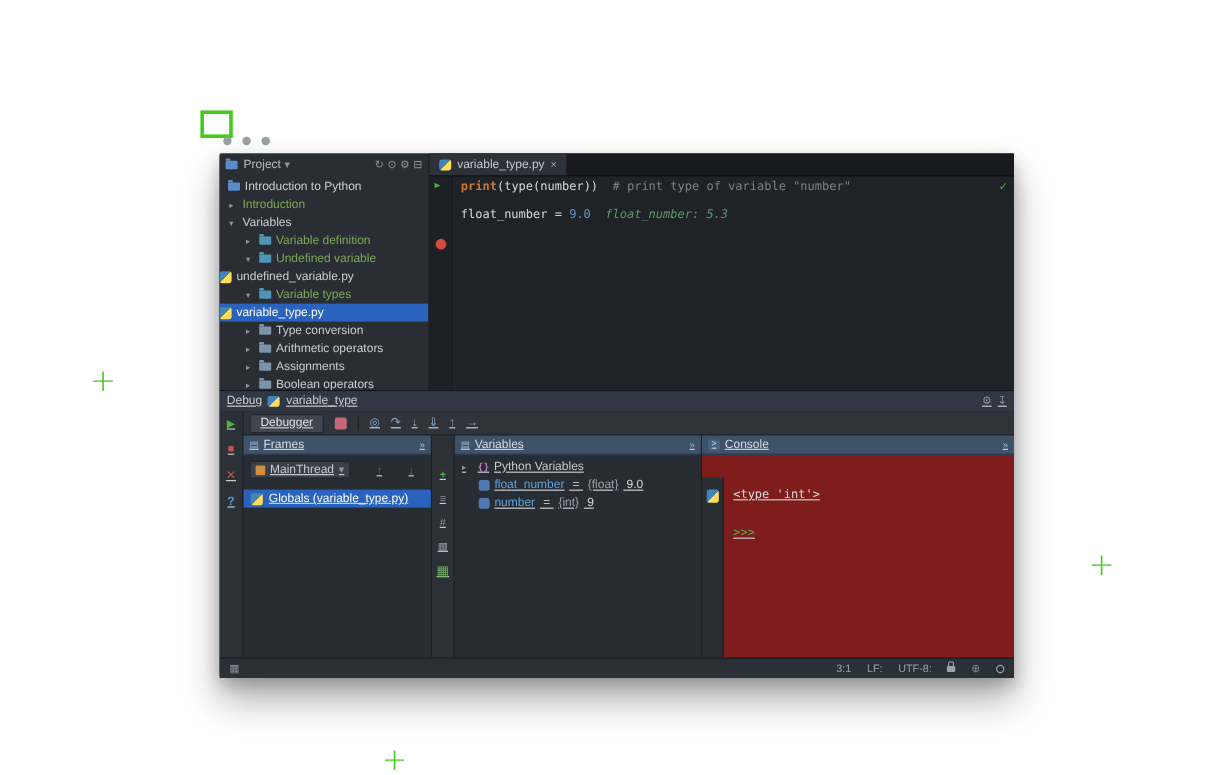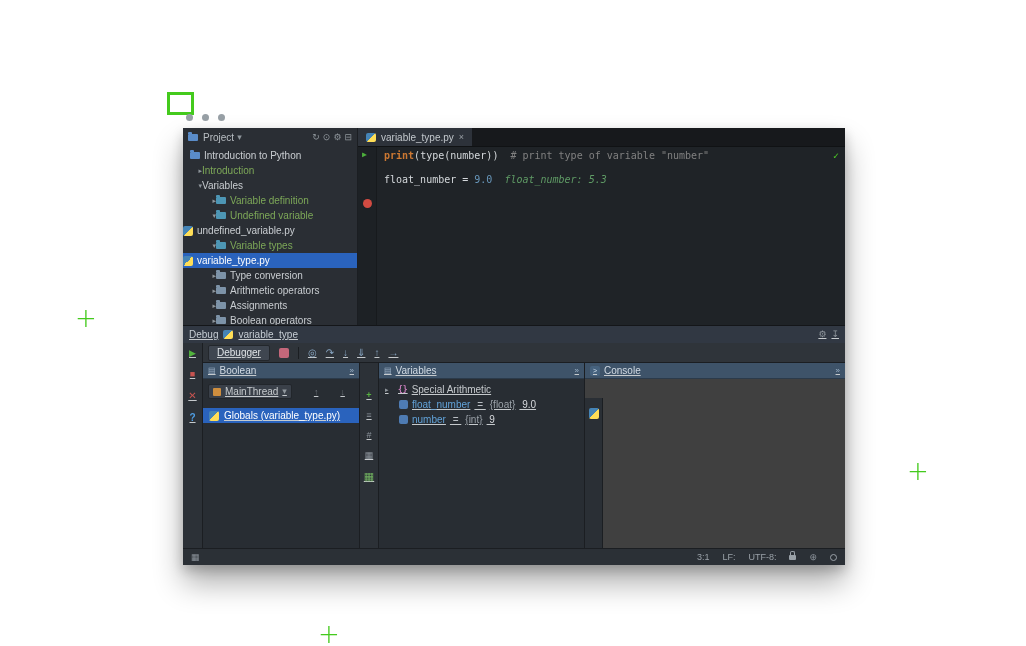--- a/index.html
+++ b/index.html
@@ -13,21 +13,21 @@
   .dot { width:7px; height:7px; border-radius:50%; background:#98a0a6; }
 
   
   .window { position:absolute; left:183px; top:128px; width:662px; height:437px; background:#26292e;
             border-radius:2px; box-shadow:0 18px 30px rgba(0,0,0,.32), 0 5px 12px rgba(0,0,0,.2);
             display:flex; flex-direction:column; font-size:10px; color:#c6cacd; }
 
   .main { display:flex; height:197px; min-height:197px; }
 
   
-  .project { width:175px; min-width:175px; background:#2a2e34; border-right:1px solid #1b1e22; display:flex; flex-direction:column;text-align:right; }
+  .project { width:175px; min-width:175px; background:#2a2e34; border-right:1px solid #1b1e22; display:flex; flex-direction:column; }
   .ptoolbar { height:19px; display:flex; align-items:center; padding:0 5px; gap:3px; color:#b9bec3; }
   .ptoolbar .sp { flex:1; }
   .ticon { color:#8f969c; font-size:9px; line-height:1; }
   .tree { flex:1; overflow:hidden; padding-top:1px; }
   .trow { height:15px; display:flex; align-items:center; white-space:nowrap; width:100%; }
   .lv0 { padding-left:7px; } .lv1 { padding-left:8px; } .lv2 { padding-left:22px; } .lv3 { }
   .arr { width:11px; font-size:7px; color:#8f969c; flex:0 0 11px; }
   .lbl { color:#c9cdd1; }
   .green .lbl { color:#7da858; }
   .sel { background:#2a63bd; } .sel .lbl { color:#ffffff; }
@@ -96,21 +96,21 @@
   .vars { flex:1; background:#282d33; border-right:1px solid #1b1e22; display:flex; flex-direction:column; min-width:0; }
   .vrow { height:15px; display:flex; align-items:center; gap:4px; padding:0 6px; white-space:pre; }
   .vrow.ind { padding-left:20px; }
   .svicon { color:#c77dbb; font-weight:bold; font-family:"DejaVu Sans Mono",monospace; font-size:8px; }
   .varicon { width:9px; height:9px; border-radius:2px; background:#4e7bb3; flex:0 0 9px; }
   .vname { color:#61a2d8; }
   .veq { color:#b9bec3; }
   .vtype { color:#9aa1a8; }
   .vval { color:#d8dade; }
 
-  .console { width:260px; min-width:260px; background:#404040; display:flex; flex-direction:column;gap:19px; }
+  .console { width:260px; min-width:260px; background:#7f1d1d; display:flex; flex-direction:column;gap:19px; }
   .cicon { width:10px; height:10px; border-radius:2px; background:#46627e; color:#cfe0f0; font-size:7px; display:flex; align-items:center; justify-content:center; }
   .cbody { flex:1; display:flex; min-height:0; }
   .cstrip { width:18px; min-width:18px; background:#2a2f35; border-right:1px solid #1b1e22; display:flex; justify-content:center; padding-top:10px; }
   .cstrip .pyicon { width:11px; height:11px; margin:0; }
   .cout { padding:8px; font-family:"DejaVu Sans Mono",monospace; font-size:10px; line-height:14px; }
   .cout .out { color:#d6d9dc; }
   .cout .prompt { color:#4caf50; margin-top:18px; }
 
   
   .statusbar { height:17px; background:#2b3036; border-top:1px solid #1b1e22; display:flex; align-items:center; padding:0 8px; gap:13px; color:#9aa1a8; font-size:9px; }
@@ -253,21 +253,21 @@
           <span class="stepicon">↷</span>
           <span class="stepicon">↓</span>
           <span class="stepicon">⇓</span>
           <span class="stepicon">↑</span>
           <span class="stepicon">→</span>
         </div>
         <div class="dbody">
           <div class="frames">
             <div class="panel-head">
               <span class="phicon">▤</span>
-              <span>Boolean</span>
+              <span>Frames</span>
               <span class="sp"></span>
               <span class="chev">»</span>
             </div>
             <div class="threadrow">
               <div class="threadbox">
                 <span class="thicon"></span>
                 <span>MainThread</span>
                 <span class="ticon">▾</span>
               </div>
               <span class="navarrow">↑</span>
@@ -292,21 +292,21 @@
             <div class="panel-head">
               <span class="phicon">▤</span>
               <span>Variables</span>
               <span class="sp"></span>
               <span class="chev">»</span>
             </div>
             <div style="padding-top:3px;">
               <div class="vrow">
                 <span class="arr" style="width:9px;flex:0 0 9px;">▸</span>
                 <span class="svicon">{}</span>
-                <span>Special Arithmetic</span>
+                <span>Python Variables</span>
               </div>
               <div class="vrow ind">
                 <span class="varicon"></span>
                 <span class="vname">float_number</span><span class="veq"> = </span><span class="vtype">{float}</span><span class="vval"> 9.0</span>
               </div>
               <div class="vrow ind">
                 <span class="varicon"></span>
                 <span class="vname">number</span><span class="veq"> = </span><span class="vtype">{int}</span><span class="vval"> 9</span>
               </div>
             </div>
@@ -315,20 +315,24 @@
           <div class="console">
             <div class="panel-head">
               <span class="cicon">&gt;</span>
               <span>Console</span>
               <span class="sp"></span>
               <span class="chev">»</span>
             </div>
             <div class="cbody">
               <div class="cstrip">
                 <span class="pyicon"></span>
+              </div>
+              <div class="cout">
+                <div class="out">&lt;type 'int'&gt;</div>
+                <div class="prompt">&gt;&gt;&gt;</div>
               </div>
             </div>
           </div>
         </div>
       </div>
     </div>
   </div>
 
   <div class="statusbar">
     <span class="sicon">▦</span>

